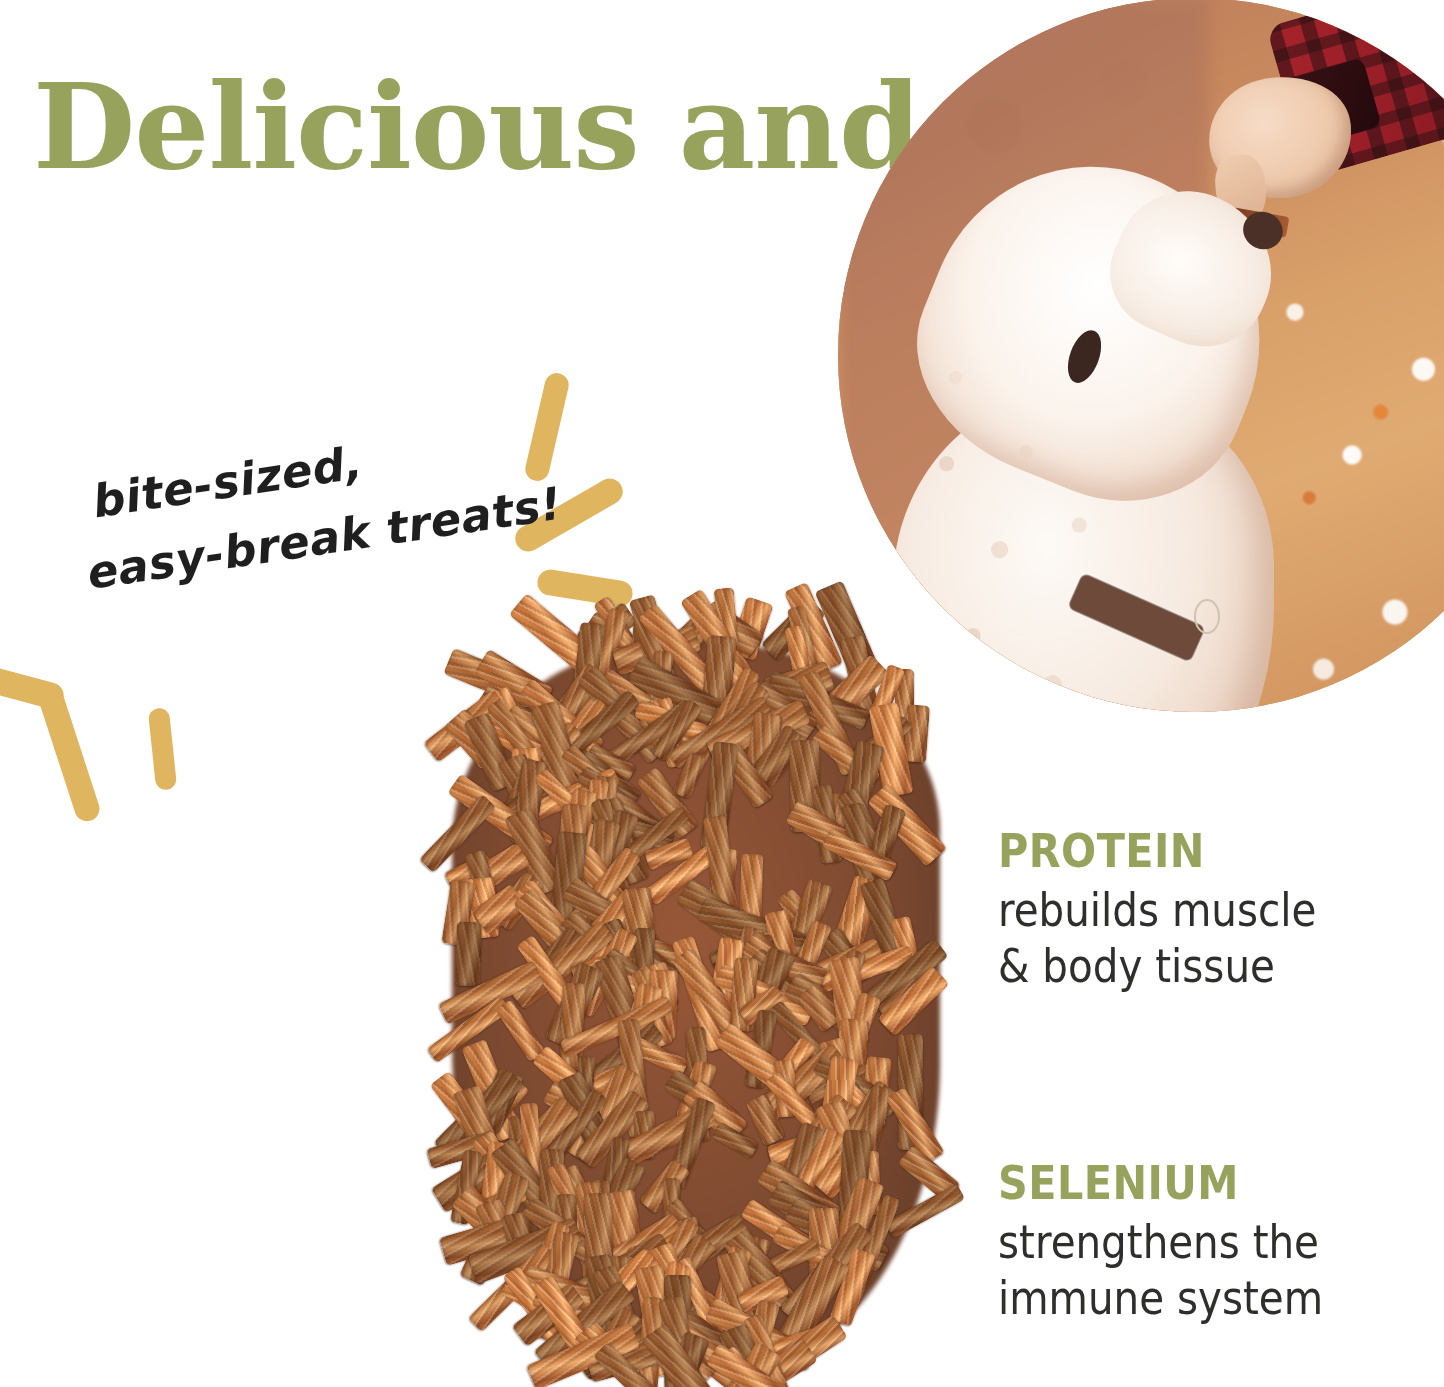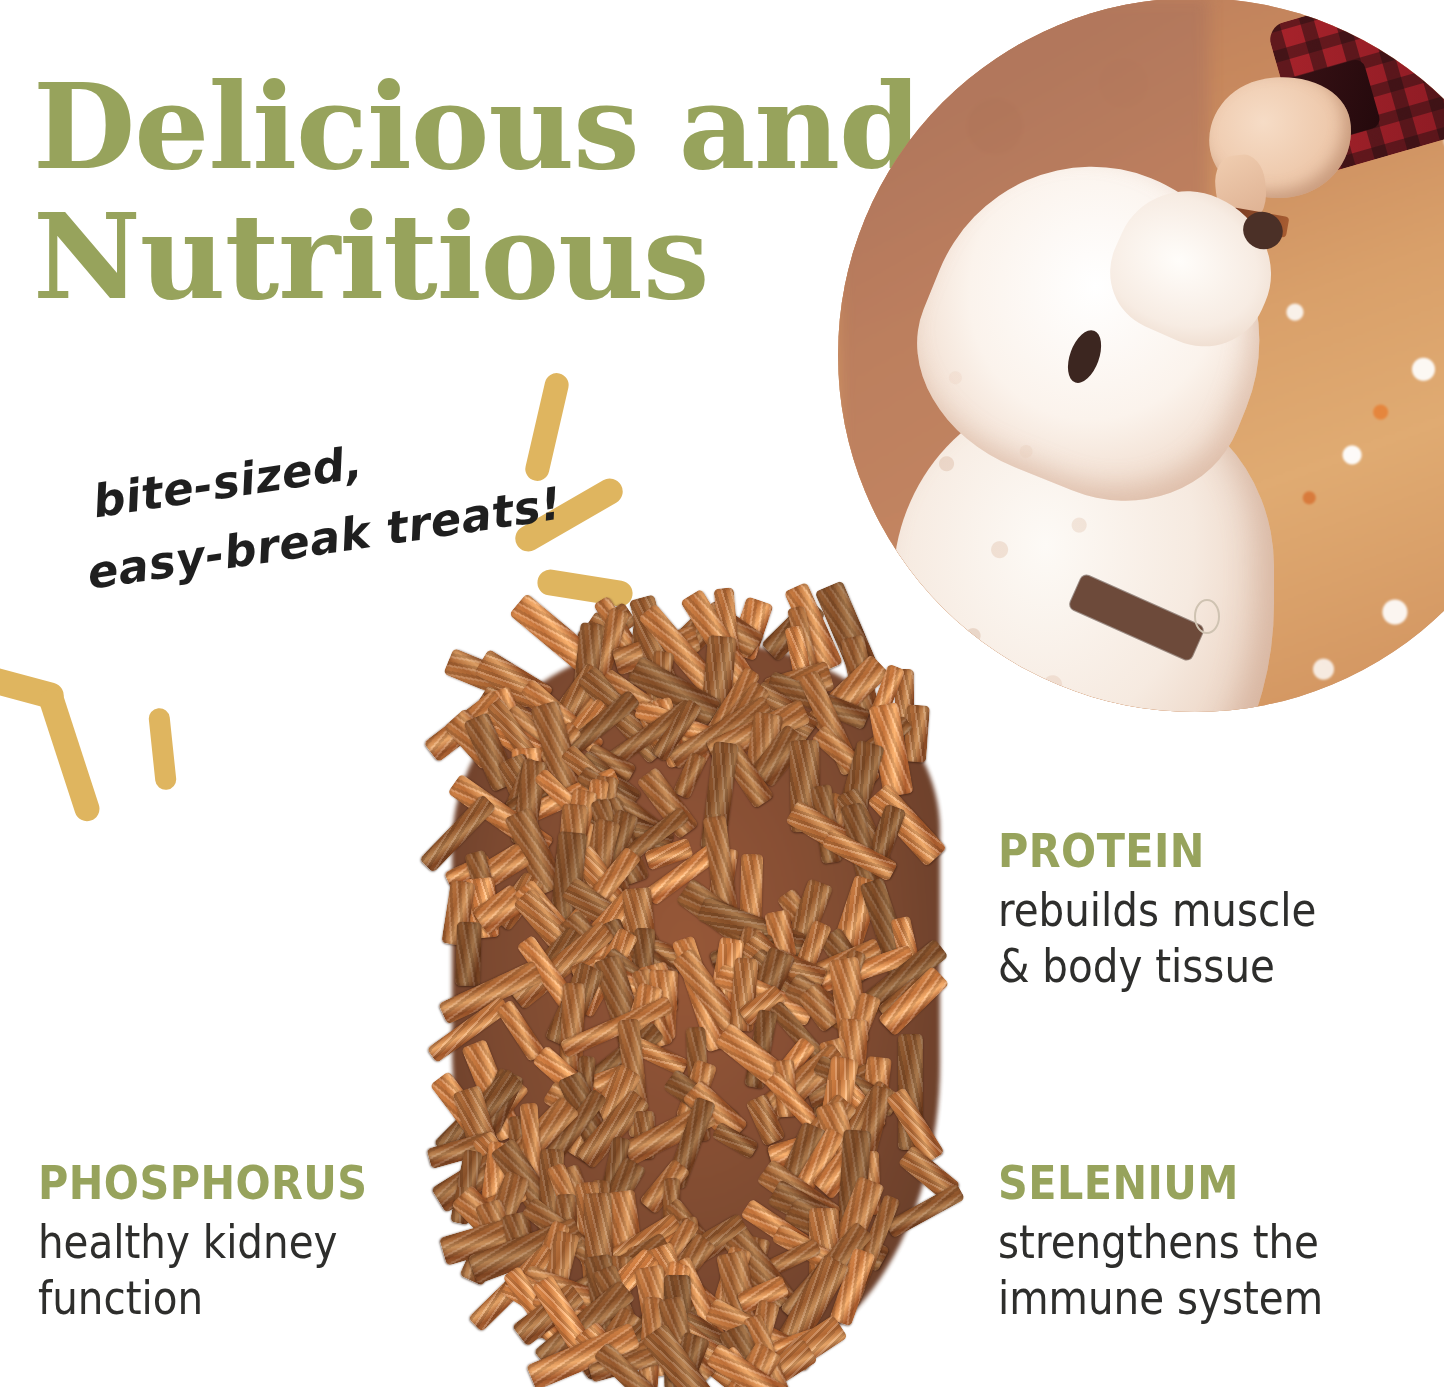--- a/index.html
+++ b/index.html
@@ -292,21 +292,20 @@
   #benefit-selenium    { left: 998px; top: 1158px; width: 520px; }
   #benefit-phosphorus  { left: 38px;  top: 1158px; width: 480px; }
 </style>
 </head>
 <body>
 
 <div id="infographic">
 
   <div id="headline">
     <span class="hl-line">Delicious and</span>
-    <span class="hl-line">Nutritious</span>
   </div>
 
   <div class="spark" id="spark-ur-1"></div>
   <div class="spark" id="spark-ur-2"></div>
   <div class="spark" id="spark-ur-3"></div>
   <div class="spark" id="spark-ll-1"></div>
   <div class="spark" id="spark-ll-2"></div>
   <div class="spark" id="spark-ll-3"></div>
 
   <div id="script-note">
@@ -693,21 +692,14 @@
   </div>
 
   <div class="benefit" id="benefit-selenium">
     <div class="b-title">SELENIUM</div>
     <div class="b-desc">
       <span class="d-line">strengthens the</span>
       <span class="d-line">immune system</span>
     </div>
   </div>
 
-  <div class="benefit" id="benefit-phosphorus">
-    <div class="b-title">PHOSPHORUS</div>
-    <div class="b-desc">
-      <span class="d-line">healthy kidney</span>
-      <span class="d-line">function</span>
-    </div>
-  </div>
 
 </div>
 
 </body></html>

